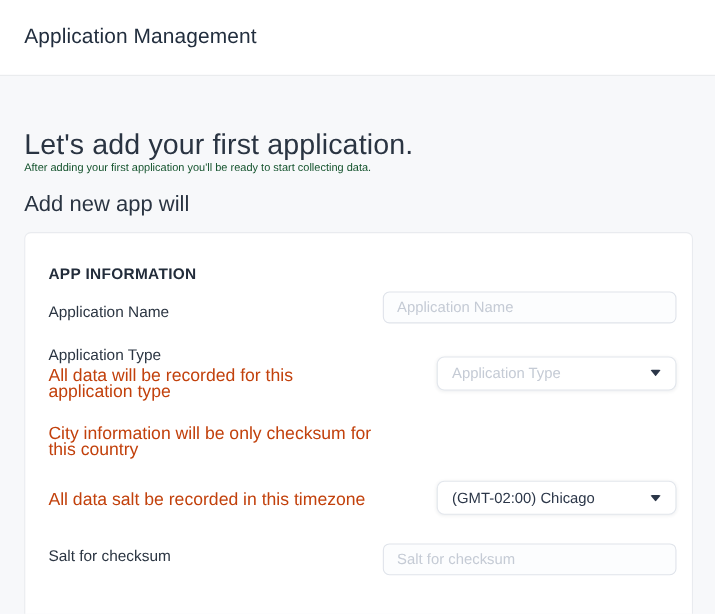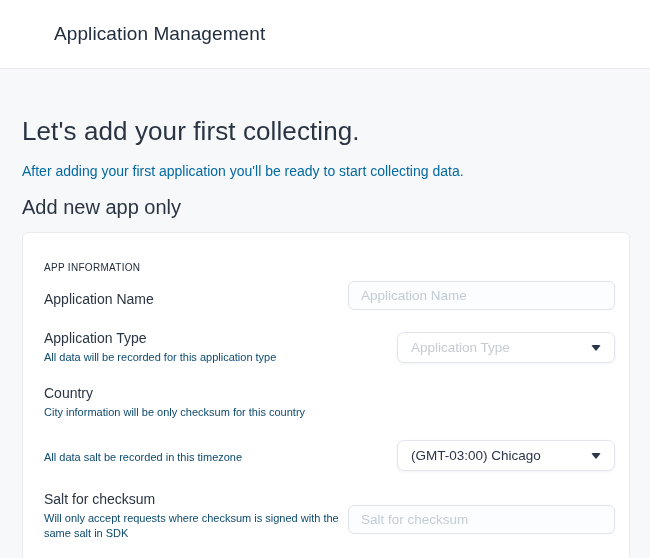--- a/index.html
+++ b/index.html
@@ -16,76 +16,74 @@
     border-bottom: 1px solid #e8eaed;
     display: flex;
     align-items: center;
     padding-left: 22px;
   }
   .app-header h1 {
     font-size: 19px;
     font-weight: 400;
     color: #222e3e;
     letter-spacing: 0.1px;
-    margin-left: 32px;
   }
   
   .content { padding: 0 20px 0 22px; }
   .hero-title {
     margin-top: 47px;
     font-size: 26px;
     font-weight: 400;
     color: #2a3442;
     letter-spacing: 0.1px;
   }
   .hero-subtitle {
-    margin-top: 16px;
-    font-size: 14px;
-    color: #0369a1;
+    font-size: 10px;
+    color: #14532d;
   }
   .section-heading {
     margin-top: 17px;
     font-size: 20px;
     font-weight: 500;
     color: #2a3442;
   }
   
   .card {
     margin-top: 13px;
     background: #ffffff;
     border: 1px solid #e9ebef;
     border-radius: 6px;
     padding: 29px 14px 60px 21px;
     min-height: 340px;
   }
   .card-section-title {
-    font-size: 10px;
-    font-weight: 400;
+    font-size: 14px;
+    font-weight: 700;
     color: #222c3a;
     letter-spacing: 0.3px;
   }
   
   .form-row {
     display: flex;
     align-items: center;
     margin-top: 20px;
   }
   .form-row.first { margin-top: 8px; }
   .field-text { width: 300px; }
   .field-label {
     font-size: 14px;
     font-weight: 500;
     color: #2b3542;
     line-height: 17px;
   }
   .row-name-pad .field-label { padding-top: 7px; }
   .field-helper {
     margin-top: 3px;
-    font-size: 11px;
-    color: #0c4a6e;
+    font-size: 16px;
+    color: #c2410c;
     line-height: 15px;
     max-width: 296px;
   }
   .control-col { margin-left: auto; }
   .control-col.pad-top { padding-top: 6px; }
   .text-input {
     width: 267px;
     height: 29px;
     border: 1px solid #dfe3ea;
     border-radius: 6px;
@@ -122,23 +120,23 @@
   }
 </style>
 </head>
 <body>
 
 <header class="app-header">
   <h1>Application Management</h1>
 </header>
 
 <main class="content">
-  <div class="hero-title">Let's add your first collecting.</div>
+  <div class="hero-title">Let's add your first application.</div>
   <div class="hero-subtitle">After adding your first application you'll be ready to start collecting data.</div>
-  <div class="section-heading">Add new app only</div>
+  <div class="section-heading">Add new app will</div>
 
   <section class="card">
     <div class="card-section-title">APP INFORMATION</div>
 
     <div class="form-row first row-name-pad">
       <div class="field-text">
         <div class="field-label">Application Name</div>
       </div>
       <div class="control-col">
         <input class="text-input" type="text" placeholder="Application Name" style="">
@@ -153,40 +151,38 @@
       <div class="control-col">
         <div class="select-box">
           <span class="select-value is-placeholder">Application Type</span>
           <span class="caret-down"></span>
         </div>
       </div>
     </div>
 
     <div class="form-row">
       <div class="field-text">
-        <div class="field-label">Country</div>
         <div class="field-helper">City information will be only checksum for this country</div>
       </div>
     </div>
 
     <div class="form-row">
       <div class="field-text">
         <div class="field-helper">All data salt be recorded in this timezone</div>
       </div>
       <div class="control-col">
         <div class="select-box">
-          <span class="select-value">(GMT-03:00) Chicago</span>
+          <span class="select-value">(GMT-02:00) Chicago</span>
           <span class="caret-down"></span>
         </div>
       </div>
     </div>
 
     <div class="form-row">
       <div class="field-text">
         <div class="field-label">Salt for checksum</div>
-        <div class="field-helper">Will only accept requests where checksum is signed with the same salt in SDK</div>
       </div>
       <div class="control-col pad-top">
         <input class="text-input" type="text" placeholder="Salt for checksum" style="">
       </div>
     </div>
   </section>
 </main>
 
 </body></html>

